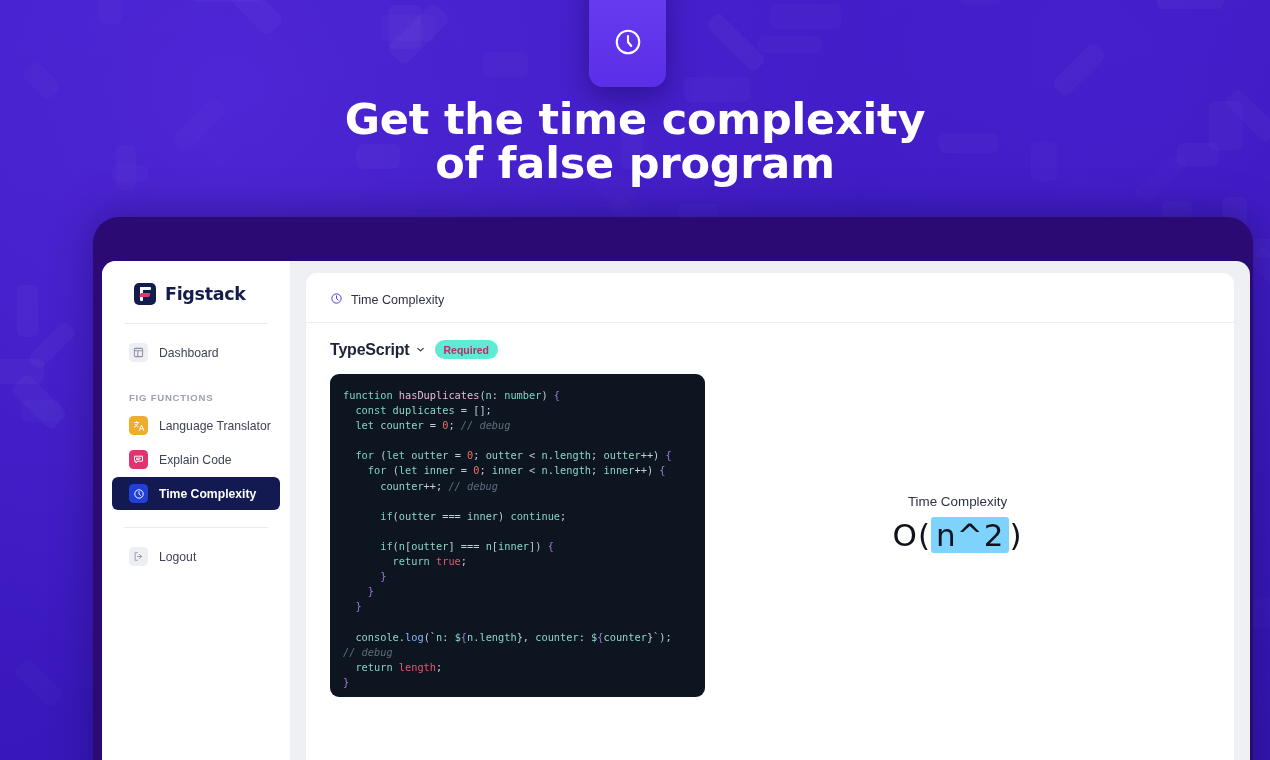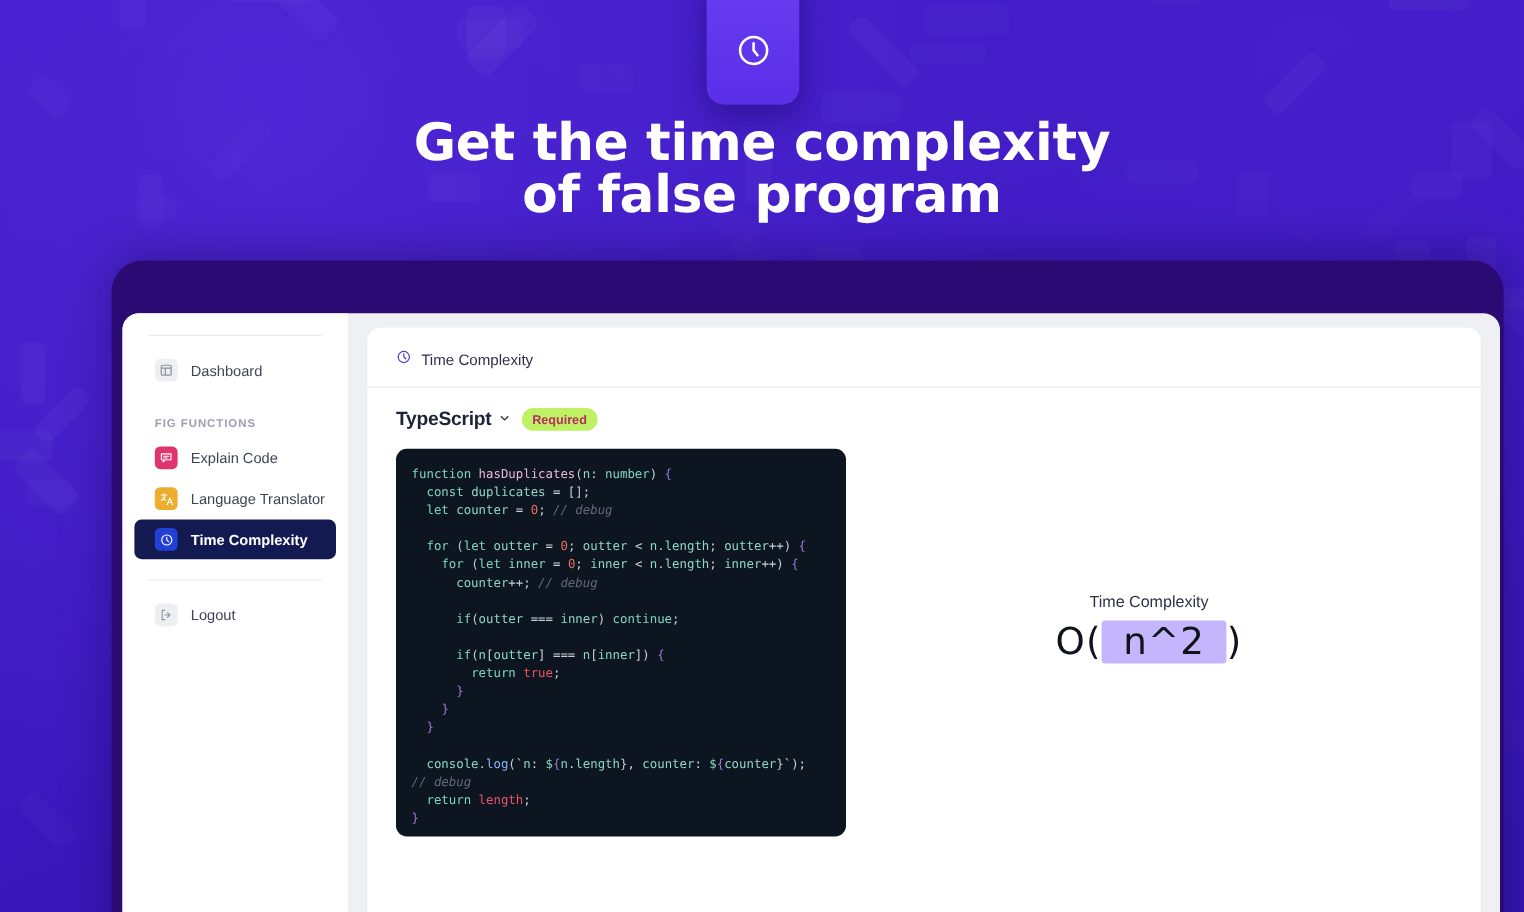--- a/index.html
+++ b/index.html
@@ -113,21 +113,21 @@
     box-shadow:0 1px 2px rgba(20,25,60,.04);
   }
   .card-head { display:flex; align-items:center; gap:8px; padding-bottom:13px; }
   .card-head .ttl { font-size:12.6px; color:#2c3347; font-weight:500; }
   .card-head-rule { height:1px; background:#eceef2; margin:0 -24px; }
 
   .lang-row { display:flex; align-items:center; gap:9px; margin-top:17px; }
   .lang-sel { display:flex; align-items:center; gap:5px; cursor:pointer; }
   .lang-name { font-size:16px; color:#1d2336; font-weight:600; letter-spacing:-.2px; }
   .badge-req {
-    background:#bef264; color:#b82d63; font-size:10.5px; font-weight:600;
+    background:#5eead4; color:#b82d63; font-size:10.5px; font-weight:600;
     padding:3.5px 9px; border-radius:11px;
   }
 
   .work { display:flex; gap:0; margin-top:15px; }
 
   .editor {
     width:375px; flex:0 0 375px; height:323px;
     background:#0d1520; border-radius:9px;
     padding:14px 0 0 13px; overflow:hidden;
     font-family:"DejaVu Sans Mono","Liberation Mono",monospace;
@@ -148,21 +148,21 @@
   .result {
     flex:1; display:flex; flex-direction:column;
     align-items:center; justify-content:center;
     padding-bottom:24px;
   }
   .result-label { font-size:13.4px; color:#2c3347; font-weight:500; }
   .result-value {
     font-size:31px; color:#10131c; margin-top:8px; letter-spacing:1px;
     font-family:"DejaVu Sans",sans-serif;
   }
-  .result-value .hl { background:#c4b5fd; border-radius:3px; padding:0 18px;margin-top:16px; }
+  .result-value .hl { background:#7dd3fc; border-radius:3px; padding:0 5px;margin-top:16px; }
 </style>
 </head>
 <body>
 
 <div class="bg-wrap">
   <div class="bg-grad"></div>
   <div id="bg-shapes">
       <div class="bg-shape" style="width: 32px; height: 44px; left: 389px; top: 5px; opacity: 0.87;"></div>
       <div class="bg-shape" style="width: 66px; height: 25px; left: 684px; top: 77px; opacity: 0.69;"></div>
       <div class="bg-shape d" style="width: 41px; height: 17px; left: 783px; top: 500px; opacity: 0.51;"></div>
@@ -298,57 +298,65 @@
 <h1 class="hero-title">
   <span>Get the time complexity</span>
   <span class="l2">of false program</span>
 </h1>
 
 <div class="app-frame">
   <div class="app-inner">
 
     <aside class="sidebar">
 
+      <div class="brand">
+        <div class="brand-mark">
+          <i class="f-stem"></i>
+            <i class="f-top"></i>
+            <i class="f-mid"></i>
+        </div>
+        <span class="brand-name">Figstack</span>
+      </div>
 
       <div class="sb-divider"></div>
 
       <div class="nav-top">
         <div class="nav-item">
           <span class="nav-ico grey">
             <svg width="11" height="11" viewBox="0 0 16 16" fill="none" stroke="#8d93a5" stroke-width="1.5">
               <rect x="2" y="2" width="12" height="12" rx="1.5"></rect>
               <path d="M2 5.5h12M7 5.5v8.5"></path>
             </svg>
           </span>
           <span class="label">Dashboard</span>
         </div>
       </div>
 
       <div class="nav-section-label">FIG FUNCTIONS</div>
 
       <div class="nav-list">
 
         <div class="nav-item">
+          <span class="nav-ico amber">
+            <svg width="12" height="12" viewBox="0 0 16 16" fill="none" stroke="#ffffff" stroke-width="1.25">
+              <path d="M1.8 3.4h6.1M4.6 2.1v1.3M6.3 3.4c-.3 3-2 4.9-4.5 5.9M3.4 5.9c.7 1.8 2 2.7 3.4 3.3" stroke-linecap="round"></path>
+              <path d="M8.4 14.1l3-7.3 3 7.3M9.6 11.6h3.6" stroke-linecap="round" stroke-linejoin="round"></path>
+            </svg>
+          </span>
+          <span class="label">Language Translator</span>
+        </div>
+
+        <div class="nav-item">
           <span class="nav-ico pink">
             <svg width="11" height="11" viewBox="0 0 16 16" fill="none" stroke="#ffffff" stroke-width="1.4">
               <path d="M2.2 3.2h11.6v7.2H7.2L4.3 13V10.4H2.2z" stroke-linejoin="round"></path>
               <path d="M5 6.1h6M5 8.2h4" stroke-linecap="round"></path>
             </svg>
           </span>
           <span class="label">Explain Code</span>
-        </div>
-
-        <div class="nav-item">
-          <span class="nav-ico amber">
-            <svg width="12" height="12" viewBox="0 0 16 16" fill="none" stroke="#ffffff" stroke-width="1.25">
-              <path d="M1.8 3.4h6.1M4.6 2.1v1.3M6.3 3.4c-.3 3-2 4.9-4.5 5.9M3.4 5.9c.7 1.8 2 2.7 3.4 3.3" stroke-linecap="round"></path>
-              <path d="M8.4 14.1l3-7.3 3 7.3M9.6 11.6h3.6" stroke-linecap="round" stroke-linejoin="round"></path>
-            </svg>
-          </span>
-          <span class="label">Language Translator</span>
         </div>
 
 
         <div class="nav-item active">
           <span class="nav-ico blue">
             <svg width="12" height="12" viewBox="0 0 24 24" fill="none" stroke="#ffffff" stroke-width="1.9">
               <circle cx="12" cy="12" r="8.4"></circle>
               <path d="M12 7.4V12l3 2.6" stroke-linecap="round"></path>
             </svg>
           </span>

